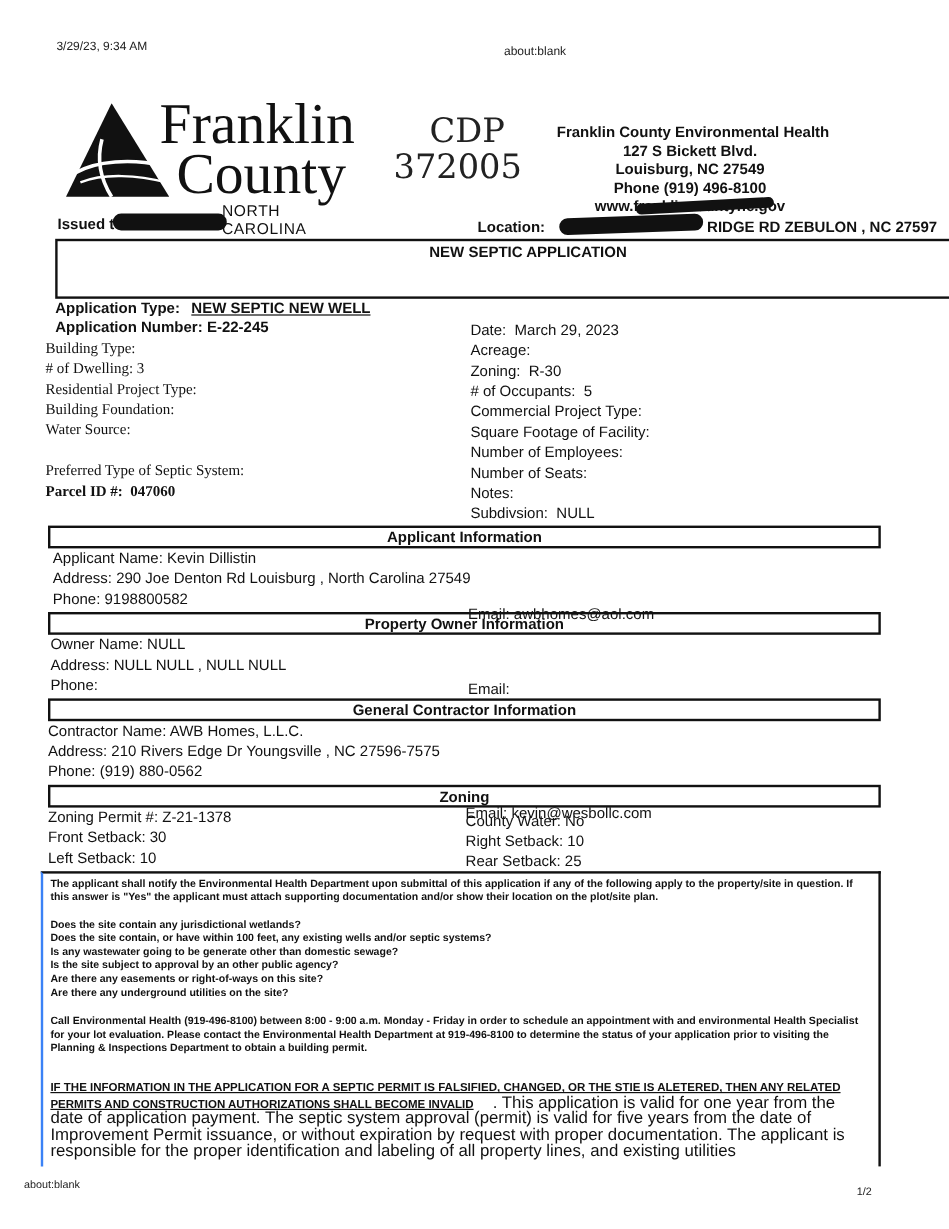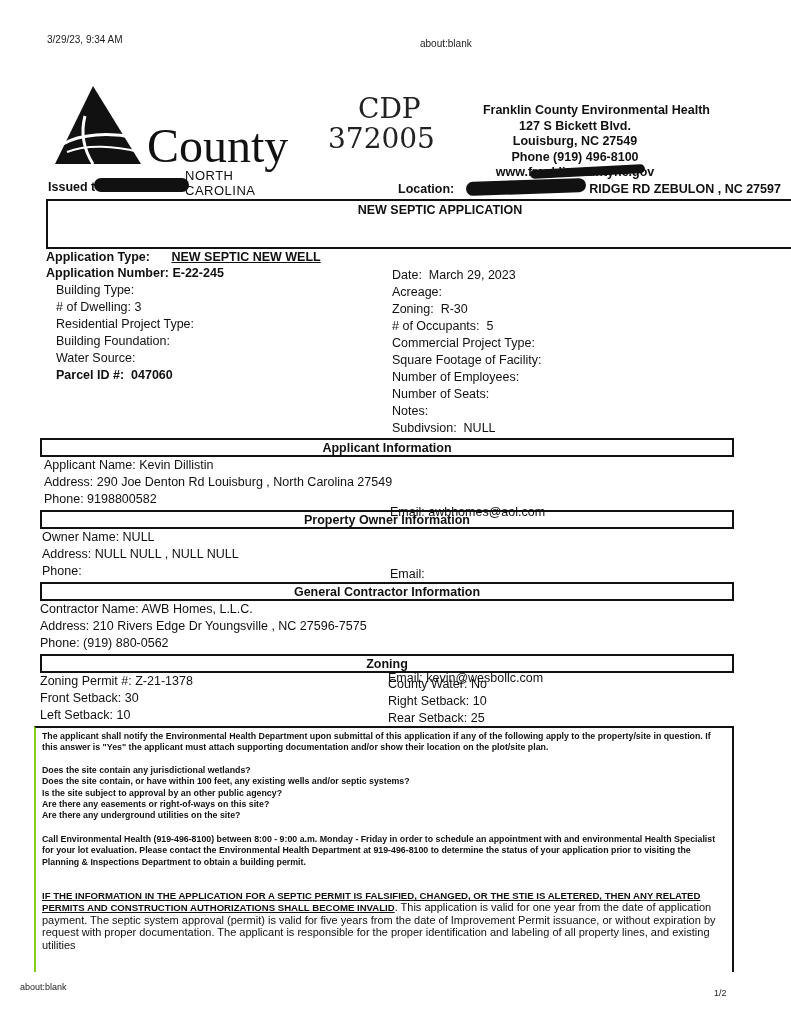--- a/index.html
+++ b/index.html
@@ -6,49 +6,50 @@
   body { width: 791px; height: 1024px; position: relative; overflow: hidden; font-family: "Liberation Sans", sans-serif; color: #111; }
   .abs { position: absolute; }
   .hdr-small { font-size: 10px; color: #222; }
   .logo { left: 55px; top: 82px; width: 250px; height: 100px; }
   .logo-tri { left: 0; top: 4px; }
   .logo-franklin { left: 78px; top: -6px; font-family: "Liberation Serif", serif; font-size: 48px; color: #111; letter-spacing: 0px; }
   .logo-county { left: 92px; top: 36px; font-family: "Liberation Serif", serif; font-size: 48px; color: #111; }
   .logo-nc { left: 130px; top: 86px; font-size: 13px; letter-spacing: 0.5px; }
   .handwritten { font-family: "DejaVu Serif", serif; font-size: 28px; color: #222; font-weight: normal; }
   .agency { left: 440px; top: 103px; width: 270px; text-align: center; font-size: 12.5px; font-weight: bold; line-height: 15.5px; }
-  .agency .line0 { text-align: right; padding-left: 5px; }
+  .agency .line0 { text-align: center; padding-left: 5px; }
   .redact { background: #111; border-radius: 8px; }
   .issued { left: 48px; top: 180px; font-size: 12.5px; font-weight: bold; }
   .location { left: 398px; top: 182px; font-size: 12.5px; font-weight: bold; }
   .box { border: 2px solid #111; box-sizing: border-box; }
   .title-box { left: 46px; top: 199px; width: 788px; height: 50px; }
   .title-text { width: 100%; text-align: center; font-size: 12.5px; font-weight: bold; line-height: 15px; padding-top: 2px; }
   .row { font-size: 12.5px; line-height: 17px; white-space: nowrap; }
   .bold { font-weight: bold; }
   .uline { text-decoration: underline; }
   .section-bar { left: 40px; width: 694px; height: 19px; text-align: center; font-size: 12.5px; font-weight: bold; line-height: 16px; }
-  .notice { left: 34px; top: 726px; width: 700px; height: 246px; border-left: 2px solid #84cc16; border-right: 2px solid #111; border-top: 2px solid #111; box-sizing: border-box; }
+  .notice { left: 34px; top: 726px; width: 700px; height: 246px; border-left: 2px solid #3b82f6; border-right: 2px solid #111; border-top: 2px solid #111; box-sizing: border-box; }
   .notice-text { font-size: 8.8px; font-weight: bold; line-height: 11.4px; padding: 3px 6px; }
-  .notice-plain { font-size: 11px; line-height: 11.4px; }
+  .notice-plain { font-size: 14px; line-height: 11.4px; margin-left: 16px; }
   .footer { font-size: 9px; color: #222; }
 </style>
 </head>
 <body>
 
 <div class="abs hdr-small" style="left:47px; top:34px;">3/29/23, 9:34 AM</div>
 <div class="abs hdr-small" style="left:420px; top:38px;">about:blank</div>
 
 <div class="abs logo">
   <svg class="abs logo-tri" width="90" height="80" viewBox="0 0 90 80">
     <polygon points="38,0 86,78 0,78" fill="#111"></polygon>
     <path d="M8,58 C25,48 55,46 80,52" stroke="#fff" stroke-width="3" fill="none"></path>
     <path d="M30,30 C26,45 28,62 38,78" stroke="#fff" stroke-width="3" fill="none"></path>
     <path d="M12,66 C32,58 60,60 84,66" stroke="#fff" stroke-width="2" fill="none"></path>
   </svg>
+  <div class="abs logo-franklin">Franklin</div>
   <div class="abs logo-county">County</div>
   <div class="abs logo-nc">NORTH CAROLINA</div>
 </div>
 
 <div class="abs handwritten" style="left:358px; top:92px;">CDP</div>
 <div class="abs handwritten" style="left:328px; top:122px;">372005</div>
 
 <div class="abs agency">
   <div class="line0">Franklin County Environmental Health</div>
   <div>127 S Bickett Blvd.</div>
@@ -72,33 +73,34 @@
 <div class="abs redact" style="left:466px; top:180px; width:120px; height:14px; transform:rotate(-2deg);"></div>
 
 <div class="abs box title-box">
   <div class="title-text">
     <div>NEW SEPTIC APPLICATION</div>
   </div>
 </div>
 
 <div class="abs row bold" style="left:46px; top:249px;">
   <span>Application Type:</span>
-  <span class="uline" style="margin-left:18px;">NEW SEPTIC  NEW WELL</span>
+  <span class="uline" style="margin-left:6px;">NEW SEPTIC  NEW WELL</span>
 </div>
 <div class="abs row bold" style="left:46px; top:265px;">
   <span>Application Number:</span>
   <span>E-22-245</span>
 </div>
 
-<div class="abs" style="left:56px; top:282px;">
+<div class="abs" style="left:38px; top:282px;font-family:Liberation Serif, serif;">
   <div class="row"><span>Building Type:</span> <span></span></div>
   <div class="row"><span># of Dwelling:</span> <span>3</span></div>
   <div class="row"><span>Residential Project Type:</span> <span></span></div>
   <div class="row"><span>Building Foundation:</span> <span></span></div>
   <div class="row"><span>Water Source:</span> <span></span></div>
+  <div class="row" style="margin-top:17px;"><span>Preferred Type of Septic System:</span> <span></span></div>
   <div class="row bold"><span>Parcel ID #:</span>&nbsp; <span>047060</span></div>
 </div>
 
 <div class="abs" style="left:392px; top:267px;">
   <div class="row"><span>Date:</span>&nbsp; <span>March 29, 2023</span></div>
   <div class="row"><span>Acreage:</span> <span></span></div>
   <div class="row"><span>Zoning:</span>&nbsp; <span>R-30</span></div>
   <div class="row"><span># of Occupants:</span>&nbsp; <span>5</span></div>
   <div class="row"><span>Commercial Project Type:</span> <span></span></div>
   <div class="row"><span>Square Footage of Facility:</span> <span></span></div>
@@ -133,20 +135,21 @@
 <div class="abs row" style="left:388px; top:693px;">Right Setback:  10</div>
 <div class="abs row" style="left:40px; top:707px;">Left Setback:  10</div>
 <div class="abs row" style="left:388px; top:710px;">Rear Setback:  25</div>
 
 <div class="abs notice">
   <div class="notice-text">
     <div>The applicant shall notify the Environmental Health Department upon submittal of this application if any of the following apply to the property/site in question.  If this answer is "Yes" the applicant must attach supporting documentation and/or show their location on the plot/site plan.</div>
     <div style="height:11px;"></div>
     <div>Does the site contain any jurisdictional wetlands?</div>
     <div>Does the site contain, or have within 100 feet, any existing wells and/or septic systems?</div>
+    <div>Is any wastewater going to be generate other than domestic sewage?</div>
     <div>Is the site subject to approval by an other public agency?</div>
     <div>Are there any easements or right-of-ways on this site?</div>
     <div>Are there any underground utilities on the site?</div>
     <div style="height:12px;"></div>
     <div>Call Environmental Health (919-496-8100) between 8:00 - 9:00 a.m. Monday - Friday in order to schedule an appointment with and environmental Health Specialist for your lot evaluation.  Please contact the Environmental Health Department at 919-496-8100 to determine the status of your application prior to visiting the Planning &amp; Inspections Department to obtain a building permit.</div>
     <div style="height:22px;"></div>
     <div><span class="uline" style="font-size:9.6px;">IF THE INFORMATION IN THE APPLICATION FOR A SEPTIC PERMIT IS FALSIFIED, CHANGED, OR THE STIE IS ALETERED, THEN ANY RELATED PERMITS AND CONSTRUCTION AUTHORIZATIONS SHALL BECOME INVALID</span><span class="notice-plain" style="font-weight:normal;">.  This application is valid for one year from the date of application payment.  The septic system approval (permit) is valid for five years from the date of Improvement Permit issuance, or without expiration by request with proper documentation.  The applicant is responsible for the proper identification and labeling of all property lines, and existing utilities</span></div>
   </div>
 </div>
 

